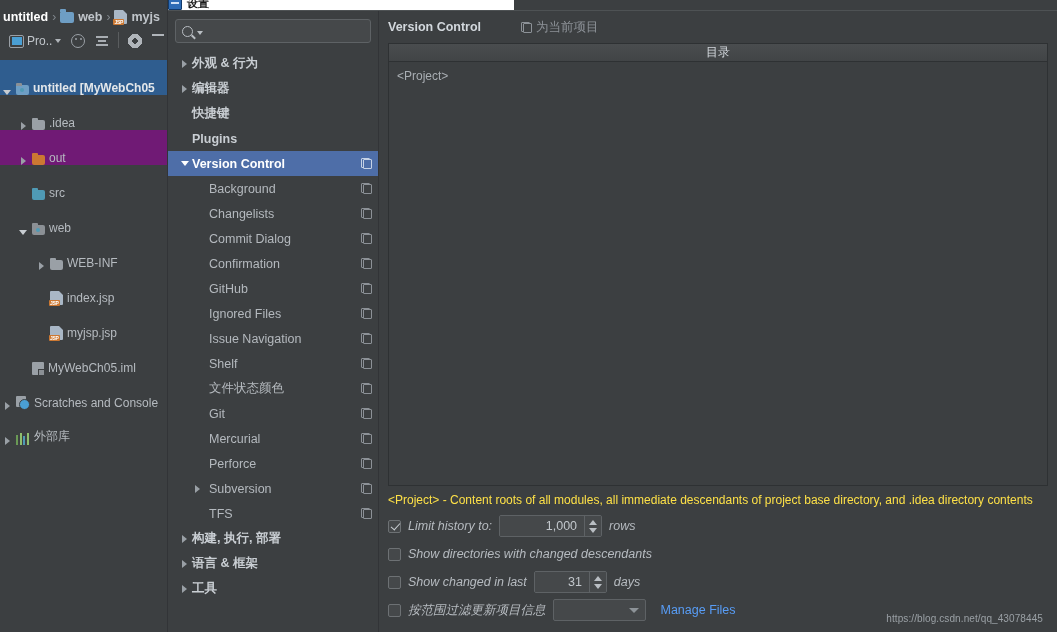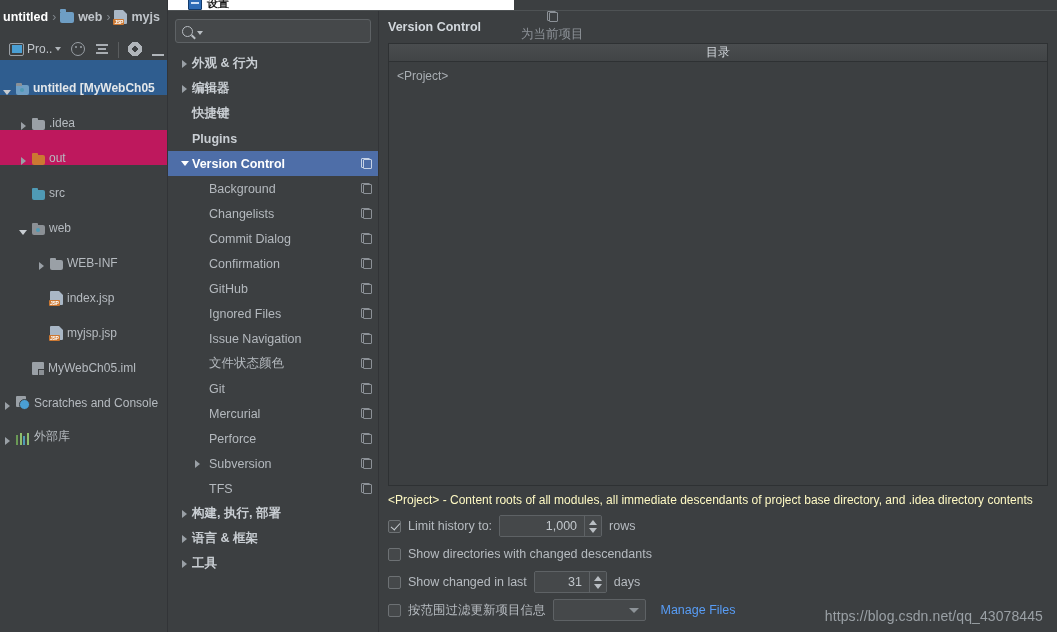--- a/index.html
+++ b/index.html
@@ -47,21 +47,21 @@
   }
   .ico-jsp:after{
     content:"JSP"; position:absolute; left:-1px; bottom:-1px;
     background:#cc7832; color:#fff; font-size:5px; line-height:6px;
     padding:0 1px; border-radius:1px; font-family:"Liberation Sans",sans-serif;
     letter-spacing:-0.3px; font-weight:bold;
   }
 
   .ide-toolbar {
     position: absolute; left: 0; top: 32px; height: 26px;
-    display: flex; align-items: flex-end; gap: 0px; padding-left: 4px;
+    display: flex; align-items: flex-start; gap: 0px; padding-left: 4px;
   }
   .tb-btn { display:flex; align-items:center; gap:3px; padding: 2px 5px; }
   .tb-label { font-size: 12px; color: #c0c5ca; }
   .tb-sep { width:1px; height:16px; background:#5a5d5f; margin:0 4px; }
 
   .ico-project {
     width: 15px; height: 13px; border: 1.6px solid #9aa0a6; border-radius: 2px;
     background: #3c3f41; position: relative;
   }
   .ico-project:after{
@@ -96,21 +96,21 @@
   }
   .ico-minus{ width:12px;height:1.8px;background:#b0b5ba; }
 
   
   .proj-tree { position: absolute; left:0; top: 60px; width: 168px; }
   .pt-row {
     height: 35px; display:flex; align-items:flex-end; gap:4px;
     white-space: nowrap; font-size: 12px; color:#b6bbc0; padding-right:2px;
   }
   .pt-row.sel-blue { background:#2f5d8f; color:#e3e7ea; }
-  .pt-row.sel-olive { background:#be185d; }
+  .pt-row.sel-olive { background:#701a75; }
   .pt-arrow {
     width: 10px; display:flex; align-items:center; justify-content:center; flex:0 0 10px;
   }
   .arw-r { width:0;height:0;border-top:4px solid transparent;border-bottom:4px solid transparent;border-left:5.5px solid #9aa0a6; }
   .arw-d { width:0;height:0;border-left:4px solid transparent;border-right:4px solid transparent;border-top:5.5px solid #c8cdd2; }
   .pt-label { font-weight: normal; }
   .pt-label.b { font-weight: bold; }
   .f-gray { width:13px;height:10px;background:#9aa0a6;border-radius:1px 2px 2px 2px;position:relative;flex:0 0 13px; }
   .f-gray:before{content:"";position:absolute;left:0;top:-2.5px;width:6px;height:3px;background:#9aa0a6;border-radius:1px 1px 0 0;}
   .f-orange { width:13px;height:10px;background:#cc7832;border-radius:1px 2px 2px 2px;position:relative;flex:0 0 13px; }
@@ -138,21 +138,21 @@
   .dlg {
     position: absolute; left: 168px; top: 10px;
     width: 889px; height: 622px;
     background: #3c3f41;
     border-top: 1px solid #4e5254;
     display: flex; flex-direction: column;
   }
   .dlg-titlebar {
     position:absolute; left:168px; top:0; width:346px; height:10px;
     background:#ffffff; overflow:hidden;
-    display:flex; align-items:center; gap:5px; padding-left:20px;
+    display:flex; align-items:center; gap:5px; padding-left:0;
   }
   .tb-icon-blue { width:14px;height:11px;background:#2d6bb5;border:1px solid #123a6b;border-radius:1px;position:relative;flex:0 0 14px;margin-top:-2px;}
   .tb-icon-blue:after{content:"";position:absolute;left:2px;top:2px;right:2px;height:2px;background:#cfe0f5;}
   .tb-title-cn { font-size:11px; color:#1b1b1b; font-weight:bold; margin-top:-3px; }
 
   .dlg-body { display:flex; flex:1; min-height:0; }
 
   
   .dlg-left {
     width: 211px; flex: 0 0 211px; background:#3c3f41;
@@ -200,46 +200,46 @@
     border:1.3px solid #9aa0a6;border-radius:1px;background:#3c3f41;
   }
   .st-row.selected .ico-copy:before,.st-row.selected .ico-copy:after{border-color:#dce4f0;background:#4e6ea8;}
 
   
   .dlg-right { flex:1; min-width:0; display:flex; flex-direction:column; background:#3c3f41; }
   .rp-head {
     height: 32px; display:flex; align-items:center; gap:0; padding: 0 0 0 9px;
   }
   .rp-title { font-size:12.5px; font-weight:bold; color:#d3d8dd; }
-  .rp-scope { display:flex; align-items:center; gap:4px; margin-left:40px;flex-direction:column; }
+  .rp-scope { display:flex; align-items:center; gap:4px; margin-left:40px; }
   .rp-scope-text { font-size:12.5px; color:#8d9298; }
 
   .rp-table-wrap { margin: 0 9px; border:1px solid #2e3133; display:flex; flex-direction:column; flex:1; min-height:0; background:#3c3f41; }
   .rp-th {
     height: 18px; background: linear-gradient(#4a4d4f,#414446);
     border-bottom:1px solid #2e3133;
     display:flex; align-items:center; justify-content:center;
     font-size:12px; color:#d2d7dc;
   }
   .rp-tbody { flex:1; padding: 6px 0 0 8px; }
   .rp-cell { font-size:12px; color:#a9aeb3; line-height:16px; }
 
-  .rp-desc { padding: 7px 9px 5px 9px; font-size:12px; color:#fef9c3; white-space:nowrap; }
+  .rp-desc { padding: 7px 9px 5px 9px; font-size:12px; color:#fde047; white-space:nowrap; }
 
   .rp-opts { padding: 0 9px 8px 9px; }
   .opt-row { display:flex; align-items:center; height: 28px; gap:7px; }
   .cbx {
     width:13px;height:13px;border:1px solid #6d7174;border-radius:2px;background:#45484a;
     position:relative;flex:0 0 13px;
   }
   .cbx.checked:after{
     content:""; position:absolute; left:3.5px; top:0.5px; width:4px; height:8px;
     border:solid #c9ced3; border-width:0 1.8px 1.8px 0; transform:rotate(42deg);
   }
-  .opt-label { font-size:12.5px; color:#b6bbc0; }
+  .opt-label { font-size:12.5px; color:#b6bbc0;font-style:italic; }
   .spin {
     display:flex; align-items:stretch; height:22px;
     border:1px solid #5e6265; border-radius:2px; background:#45484a; overflow:hidden;
   }
   .spin-val {
     width: 84px; display:flex; align-items:center; justify-content:flex-end;
     padding-right:7px; font-size:12.5px; color:#c2c7cc; background:#45484a;
   }
   .spin-val.narrow { width: 54px; }
   .spin-btns {
@@ -250,21 +250,21 @@
   .spin-dn{width:0;height:0;border-left:4px solid transparent;border-right:4px solid transparent;border-top:5px solid #b9bec3;}
   .combo {
     width: 93px; height:22px; border:1px solid #5e6265; border-radius:2px; background:#45484a;
     display:flex; align-items:center; justify-content:flex-end; padding-right:6px;
   }
   .combo-caret{width:0;height:0;border-left:5px solid transparent;border-right:5px solid transparent;border-top:5px solid #8d9398;}
   .link { font-size:12.5px; color:#589df6; }
 
   .watermark {
     position:absolute; right:14px; bottom:8px;
-    font-size:14px; color:#9aa0a5; letter-spacing:0.1px;
+    font-size:10px; color:#9aa0a5; letter-spacing:0.1px;
     font-family:"Liberation Sans", sans-serif;
   }
 </style>
 </head>
 <body>
 
 <div id="root">
 
   <div class="ide-bg">
 
@@ -461,20 +461,25 @@
               <span class="ico-copy"></span>
             </div>
             <div class="st-row lvl1">
               <span class="st-arrow"></span>
               <span class="st-label ind">Ignored Files</span>
               <span class="ico-copy"></span>
             </div>
             <div class="st-row lvl1">
               <span class="st-arrow"></span>
               <span class="st-label ind">Issue Navigation</span>
+              <span class="ico-copy"></span>
+            </div>
+            <div class="st-row lvl1">
+              <span class="st-arrow"></span>
+              <span class="st-label ind">Shelf</span>
               <span class="ico-copy"></span>
             </div>
             <div class="st-row lvl1">
               <span class="st-arrow"></span>
               <span class="st-label ind">文件状态颜色</span>
               <span class="ico-copy"></span>
             </div>
             <div class="st-row lvl1">
               <span class="st-arrow"></span>
               <span class="st-label ind">Git</span>

